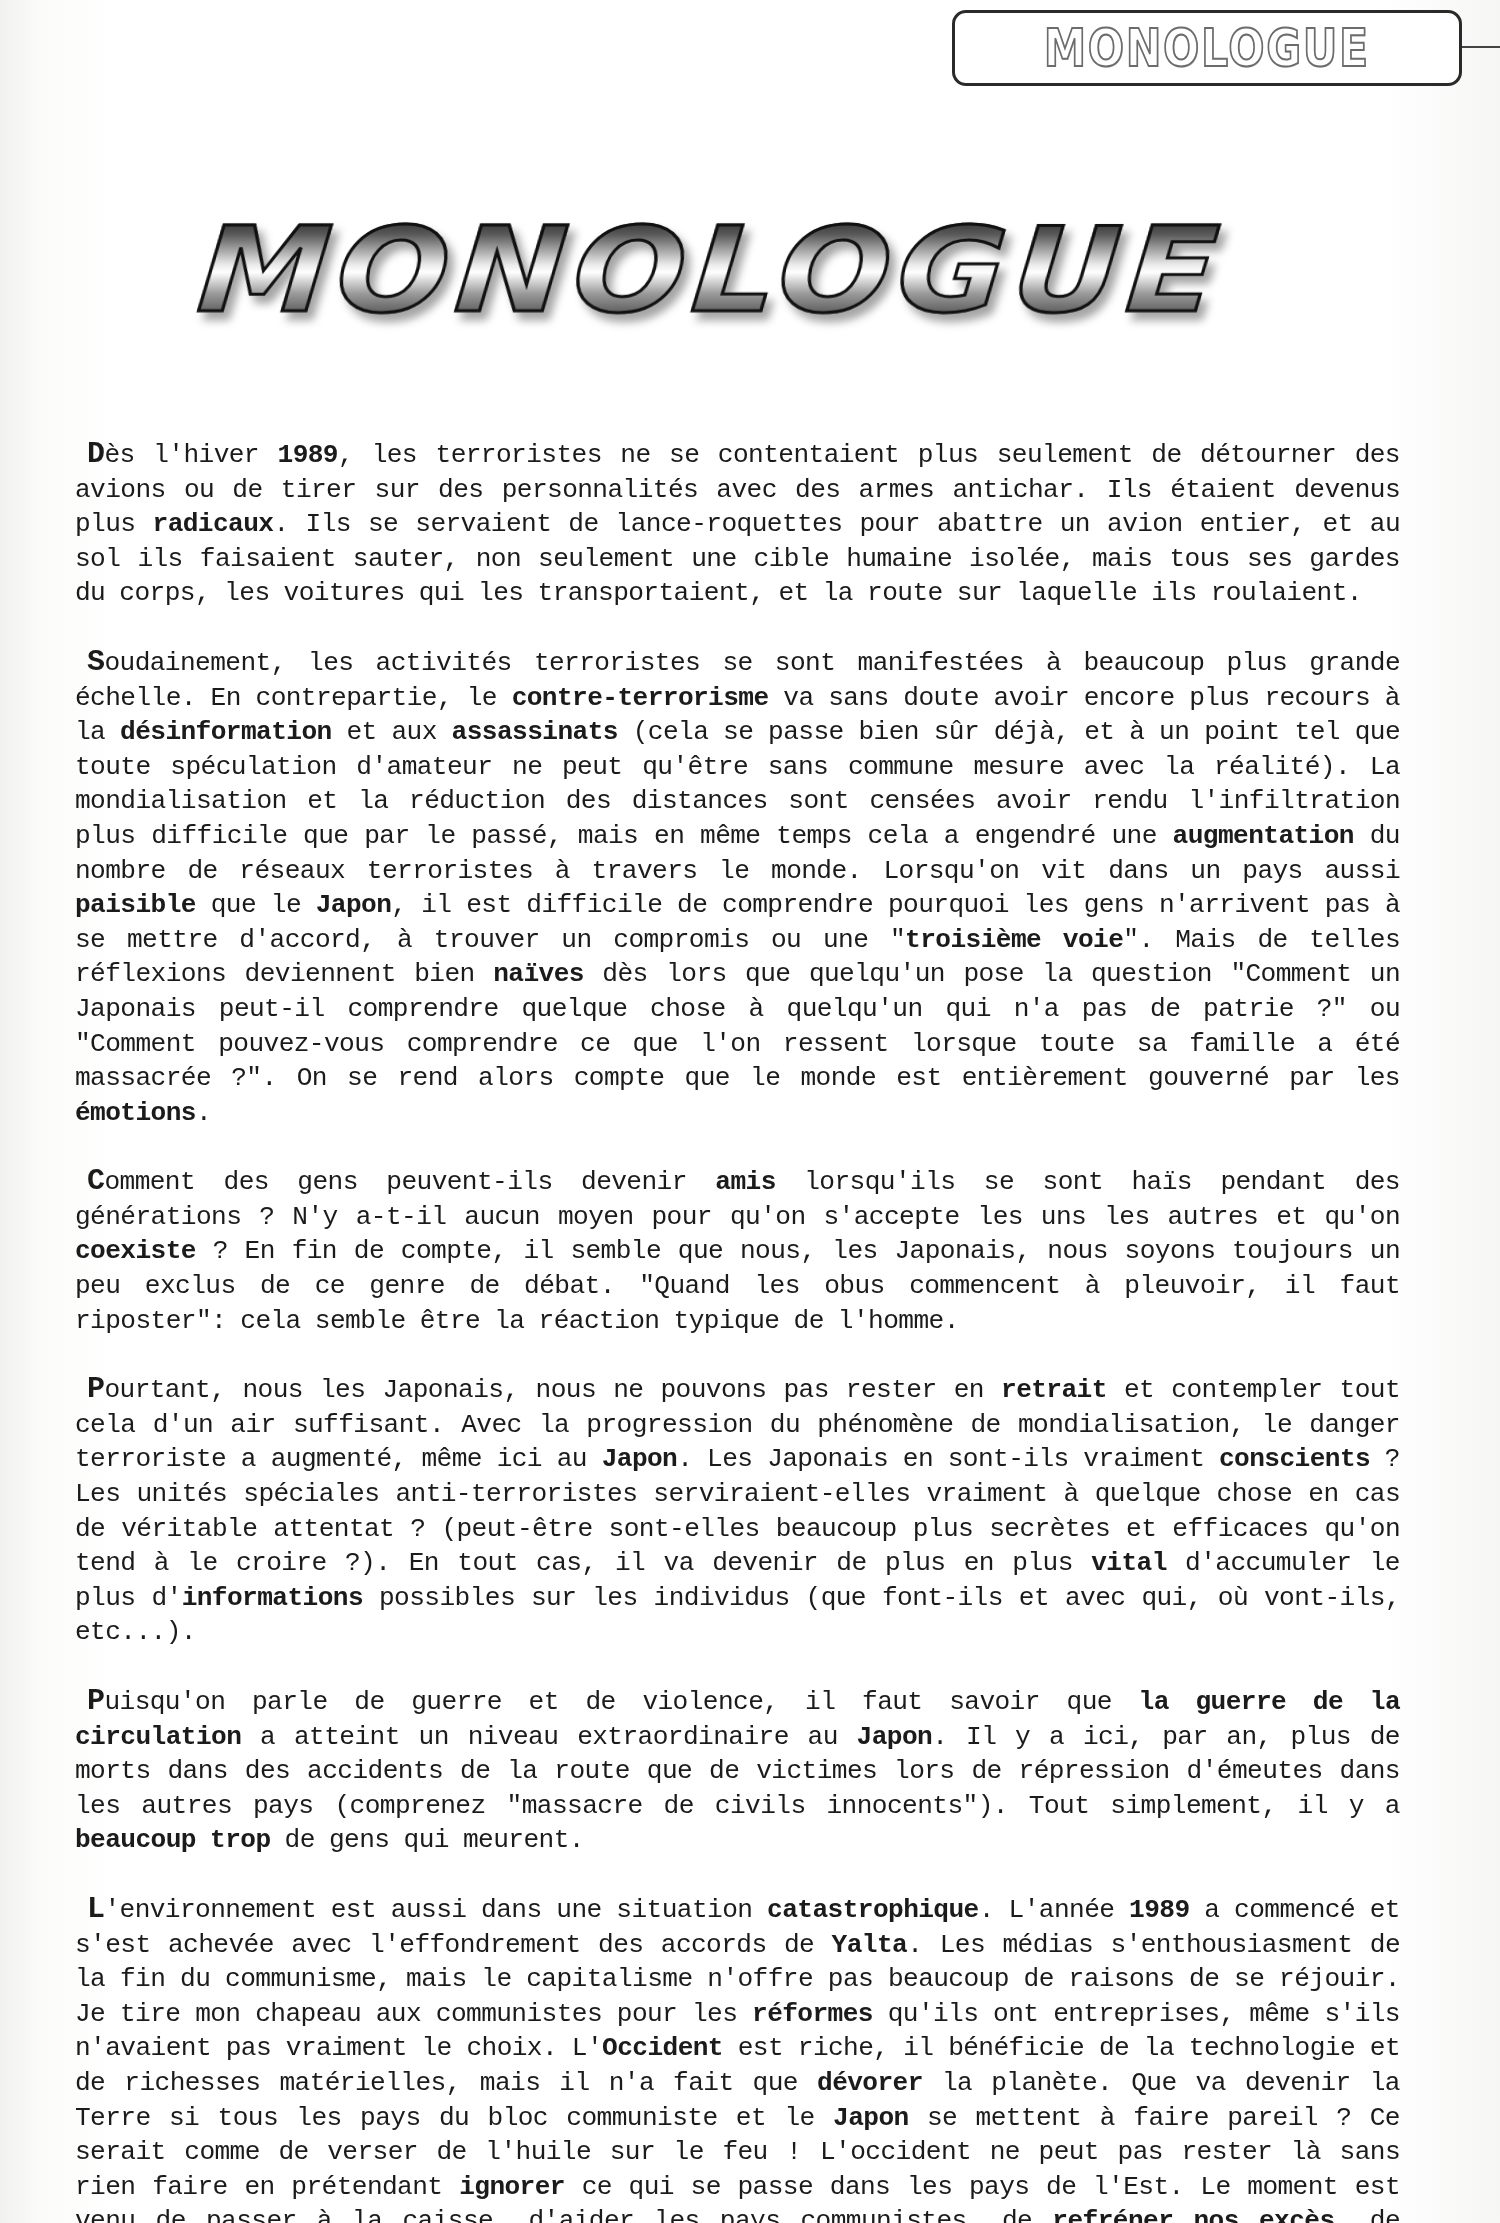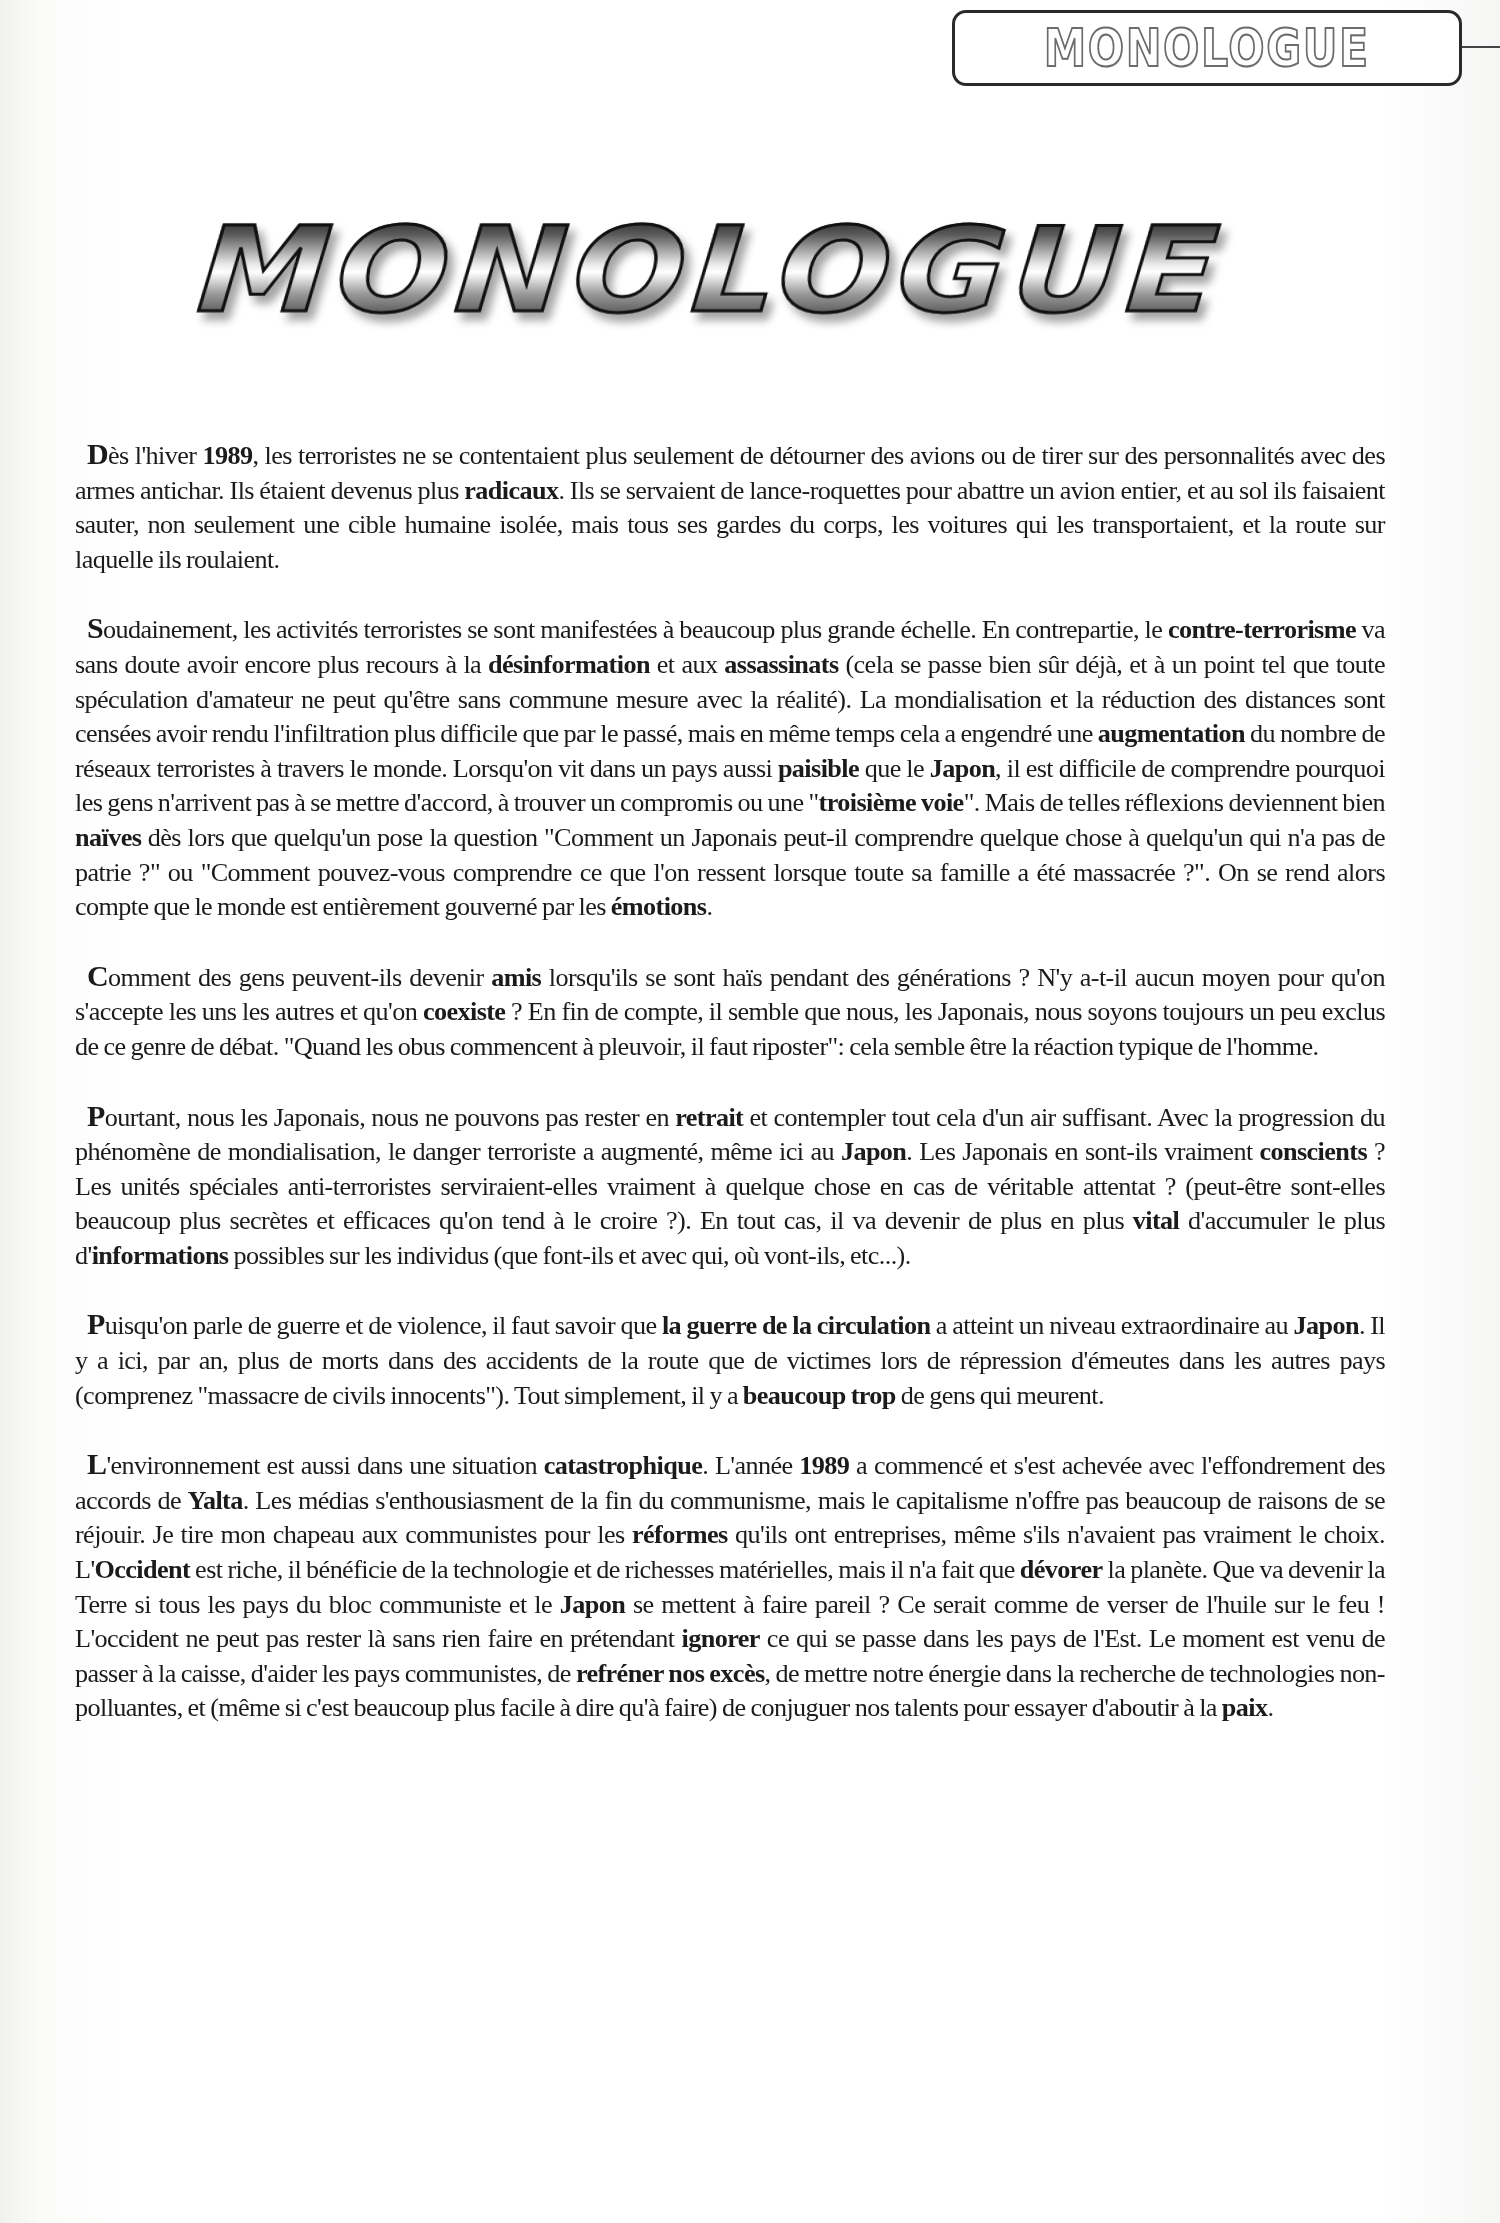--- a/index.html
+++ b/index.html
@@ -65,27 +65,27 @@
     filter: drop-shadow(6px 8px 4px rgba(0,0,0,0.35));
     transform: scaleX(1.12) skewX(-4deg);
   }
   
   .article {
     position: absolute;
     left: 75px; top: 437px;
     width: 1325px;
   }
   .para {
-    margin: 0 15px 34px 0;
+    margin: 0 0 34px 0;
     font-size: 26.2px;
     line-height: 34.6px;
     text-align: justify;
     text-indent: 12px;
     transform-origin: left top;
-    font-family: Liberation Serif, serif;
+    font-family: Liberation Mono, monospace;
     letter-spacing: -0.6px;
     word-spacing: -1px;
   }
   .para .dropcap {
     font-weight: bold;
     font-size: 30px;
   }
   .para b { font-weight: bold; }
 </style>
 </head>

